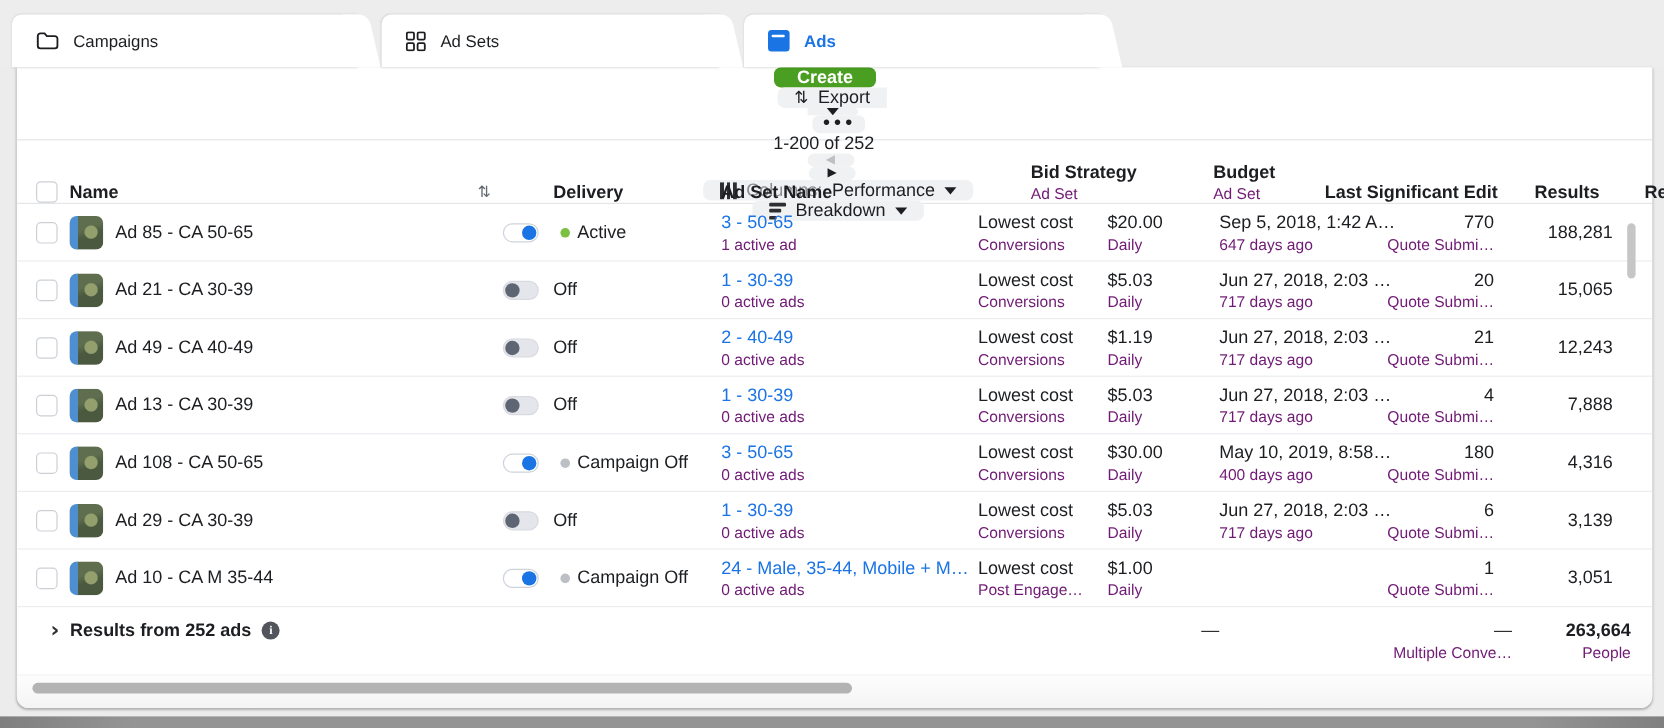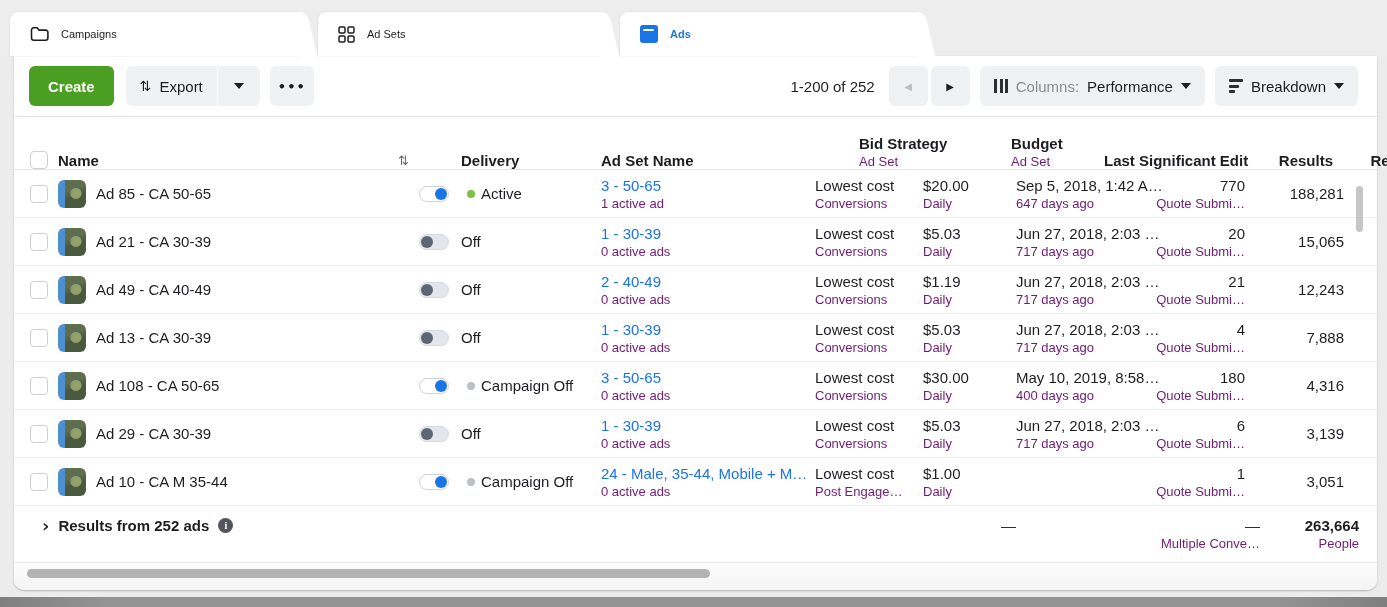--- a/index.html
+++ b/index.html
@@ -13,21 +13,21 @@
     width:1387px;height:607px;overflow:hidden;
     background:#ececec;
     font-family:"Liberation Sans","DejaVu Sans",sans-serif;
     color:#1c1e21;font-size:15px;
   }
   
   .tabbar{height:56px;padding:12px 0 0 10px;display:flex;background:#ededee;}
   .tab{
     position:relative;height:44px;background:#fff;border-radius:8px 0 0 0;
     display:flex;align-items:center;gap:12px;padding-left:20px;
-    font-size:11px;cursor:pointer;box-shadow:0 0 2px rgba(0,0,0,.12);
+    font-size:14px;cursor:pointer;box-shadow:0 0 2px rgba(0,0,0,.12);
   }
   .tab::after{
     content:"";position:absolute;top:0;right:-9px;width:22px;height:100%;
     background:#fff;transform:skewX(13deg);transform-origin:0 0;border-radius:0 8px 0 0;
   }
   .tab .tab-inner{position:relative;z-index:2;display:flex;align-items:center;gap:12px;}
   .tab.t1{width:288px;}
   .tab.t2{width:282px;margin-left:20px;}
   .tab.t3{width:296px;margin-left:20px;}
   .tab.selected{z-index:3;}
@@ -36,21 +36,21 @@
   .icon-ads{
     position:relative;width:18px;height:18px;border-radius:3px;background:var(--accent);
   }
   .icon-ads i{position:absolute;top:4px;left:3px;width:11px;height:2px;background:#fff;border-radius:1px;}
   
   .card{
     margin:0 10px 0 14px;width:1363px;height:534px;background:#fff;
     border-radius:0 0 10px 10px;box-shadow:0 1px 2px rgba(0,0,0,.25);
   }
   
-  .toolbar{height:60px;display:flex;align-items:center;padding:0 19px 0 15px;}
+  .toolbar{height:60px;display:flex;align-items:center;padding:0 19px 0 15px;flex-direction:column;}
   .btn{
     height:40px;border:none;border-radius:6px;display:inline-flex;align-items:center;
     gap:8px;font-size:15px;font-family:inherit;background:#f0f1f2;color:#1c1e21;
     padding:0 14px;cursor:pointer;white-space:nowrap;
   }
   .btn.green{background:var(--green);color:#fff;font-weight:700;padding:0 19px;margin-right:12px;}
   .btn.export{border-radius:6px 0 0 6px;}
   .btn.caret-btn{border-radius:0 6px 6px 0;margin-left:1px;width:42px;justify-content:center;padding:0;}
   .btn.more{margin-left:10px;width:44px;justify-content:center;padding:0;letter-spacing:1px;font-size:13px;font-weight:700;}
   .btn.nav{width:39px;justify-content:center;padding:0;}

